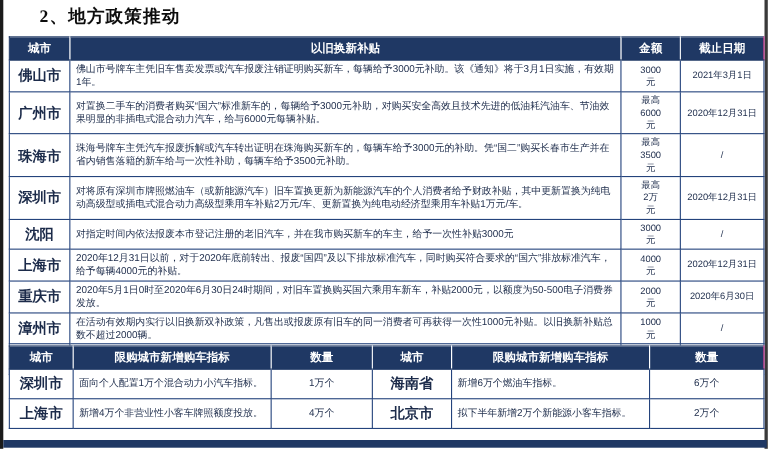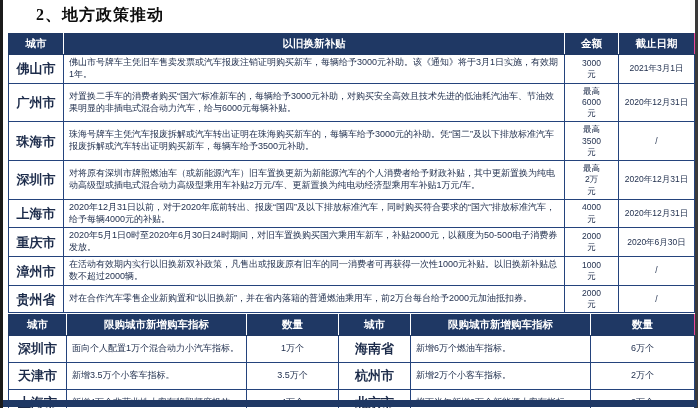--- a/index.html
+++ b/index.html
@@ -83,29 +83,35 @@
       <td class="deadline">2021年3月1日</td>
     </tr>
     <tr>
       <td class="city">广州市</td>
       <td class="policy">对置换二手车的消费者购买“国六”标准新车的，每辆给予3000元补助，对购买安全高效且技术先进的低油耗汽油车、节油效果明显的非插电式混合动力汽车，给与6000元每辆补贴。</td>
       <td class="amount">最高6000元</td>
       <td class="deadline">2020年12月31日</td>
     </tr>
     <tr>
       <td class="city">珠海市</td>
-      <td class="policy">珠海号牌车主凭汽车报废拆解或汽车转出证明在珠海购买新车的，每辆车给予3000元的补助。凭“国二”及以下排放标准汽车报废拆解或汽车转出证明购买新车，每辆车给予3500元补助。</td>
+      <td class="policy">珠海号牌车主凭汽车报废拆解或汽车转出证明在珠海购买新车的，每辆车给予3000元的补助。凭“国二”购买长春市生产并在省内销售落籍的新车给与一次性补助，每辆车给予3500元补助。</td>
       <td class="amount">最高3500元</td>
       <td class="deadline">/</td>
     </tr>
     <tr>
       <td class="city">深圳市</td>
       <td class="policy">对将原有深圳市牌照燃油车（或新能源汽车）旧车置换更新为新能源汽车的个人消费者给予财政补贴，其中更新置换为纯电动高级型或插电式混合动力高级型乘用车补贴2万元/车、更新置换为纯电动经济型乘用车补贴1万元/车。</td>
       <td class="amount">最高2万元</td>
       <td class="deadline">2020年12月31日</td>
+    </tr>
+    <tr>
+      <td class="city">沈阳</td>
+      <td class="policy">对指定时间内依法报废本市登记注册的老旧汽车，并在我市购买新车的车主，给予一次性补贴3000元</td>
+      <td class="amount">3000元</td>
+      <td class="deadline">/</td>
     </tr>
     <tr>
       <td class="city">上海市</td>
       <td class="policy">2020年12月31日以前，对于2020年底前转出、报废“国四”及以下排放标准汽车，同时购买符合要求的“国六”排放标准汽车，给予每辆4000元的补贴。</td>
       <td class="amount">4000元</td>
       <td class="deadline">2020年12月31日</td>
     </tr>
     <tr>
       <td class="city">重庆市</td>
       <td class="policy">2020年5月1日0时至2020年6月30日24时期间，对旧车置换购买国六乘用车新车，补贴2000元，以额度为50-500电子消费券发放。</td>
@@ -149,28 +155,20 @@
   <tbody>
     <tr>
       <td class="city">深圳市</td>
       <td class="policy">面向个人配置1万个混合动力小汽车指标。</td>
       <td class="count">1万个</td>
       <td class="city">海南省</td>
       <td class="policy">新增6万个燃油车指标。</td>
       <td class="count">6万个</td>
     </tr>
     <tr>
-      <td class="city">天津市</td>
-      <td class="policy">新增3.5万个小客车指标。</td>
-      <td class="count">3.5万个</td>
-      <td class="city">杭州市</td>
-      <td class="policy">新增2万个小客车指标。</td>
-      <td class="count">2万个</td>
-    </tr>
-    <tr>
       <td class="city">上海市</td>
       <td class="policy">新增4万个非营业性小客车牌照额度投放。</td>
       <td class="count">4万个</td>
       <td class="city">北京市</td>
       <td class="policy">拟下半年新增2万个新能源小客车指标。</td>
       <td class="count">2万个</td>
     </tr>
   </tbody>
 </table>
 

